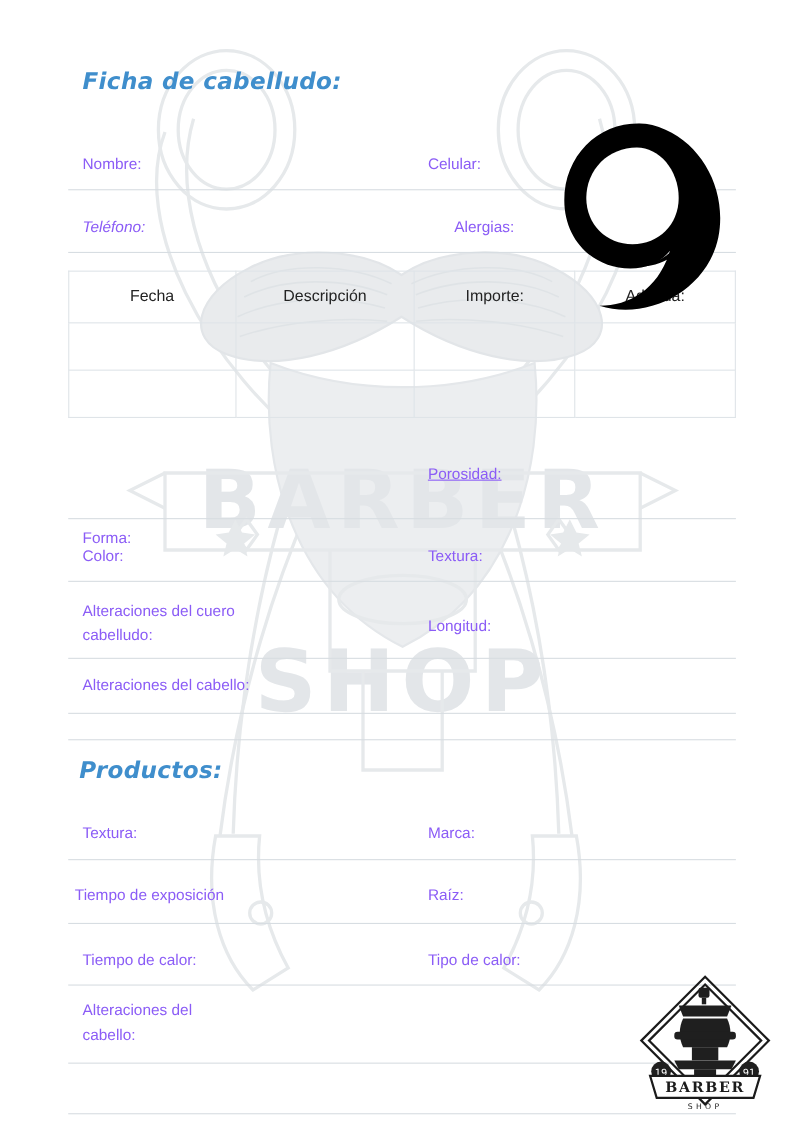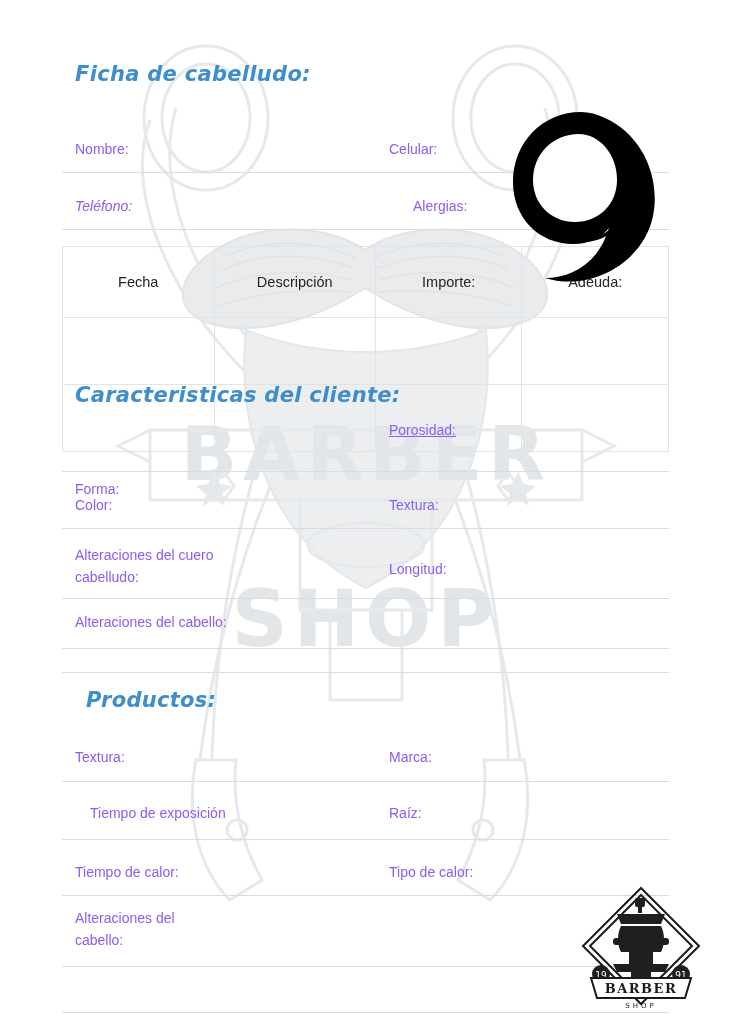--- a/index.html
+++ b/index.html
@@ -65,21 +65,21 @@
     position: absolute;
     left: 62px;
     top: 246px;
     width: 607px;
     height: 104px;
     border-collapse: collapse;
     table-layout: fixed;
   }
   .tbl td, .tbl th {
     border: 1px solid #dfe4e8;
-    padding: 16px;
+    padding: 4px;
     height: 34px;
     font-weight: normal;
     font-size: 14.5px;
     color: #232323;
     text-align: center;
     vertical-align: middle;
   }
   .tbl thead th { height: 38px; }
 
   
@@ -196,46 +196,45 @@
       </tr>
       <tr>
         <td></td>
         <td></td>
         <td></td>
         <td></td>
       </tr>
     </tbody>
   </table>
 
-  <div class="section-title" style="left:75px; top:383px;">Caracteristicas del cliente:</div>
 
   <div class="field-label" style="left:75px; top:438px;margin-top:41px;">Forma:</div>
   <div class="field-label" style="left:389px; top:420px;text-decoration:underline;">Porosidad:</div>
   <div class="rule" style="left:62px; top:471px; width:607px;"></div>
 
   <div class="field-label" style="left:75px; top:495px;">Color:</div>
   <div class="field-label" style="left:389px; top:495px;">Textura:</div>
   <div class="rule" style="left:62px; top:528px; width:607px;"></div>
 
   <div class="field-label" style="left:75px; top:545px; width:300px;">Alteraciones del cuero
 cabelludo:</div>
   <div class="field-label" style="left:389px; top:559px;">Longitud:</div>
   <div class="rule" style="left:62px; top:598px; width:607px;"></div>
 
   <div class="field-label" style="left:75px; top:612px;">Alteraciones del cabello:</div>
   <div class="rule" style="left:62px; top:648px; width:607px;"></div>
   <div class="rule" style="left:62px; top:672px; width:607px;"></div>
 
-  <div class="section-title" style="left:86px; top:688px;">Productos:</div>
+  <div class="section-title" style="left:72px; top:688px;">Productos:</div>
 
   <div class="field-label" style="left:75px; top:747px;">Textura:</div>
   <div class="field-label" style="left:389px; top:747px;text-align:right;">Marca:</div>
   <div class="rule" style="left:62px; top:781px; width:607px;"></div>
 
-  <div class="field-label" style="left:90px; top:803px;">Tiempo de exposición</div>
+  <div class="field-label" style="left:68px; top:803px;">Tiempo de exposición</div>
   <div class="field-label" style="left:389px; top:803px;">Raíz:</div>
   <div class="rule" style="left:62px; top:839px; width:607px;"></div>
 
   <div class="field-label" style="left:75px; top:862px;">Tiempo de calor:</div>
   <div class="field-label" style="left:389px; top:862px;">Tipo de calor:</div>
   <div class="rule" style="left:62px; top:895px; width:607px;"></div>
 
   <div class="field-label" style="left:75px; top:908px; width:300px;">Alteraciones del
 cabello:</div>
   <div class="rule" style="left:62px; top:966px; width:607px;"></div>

